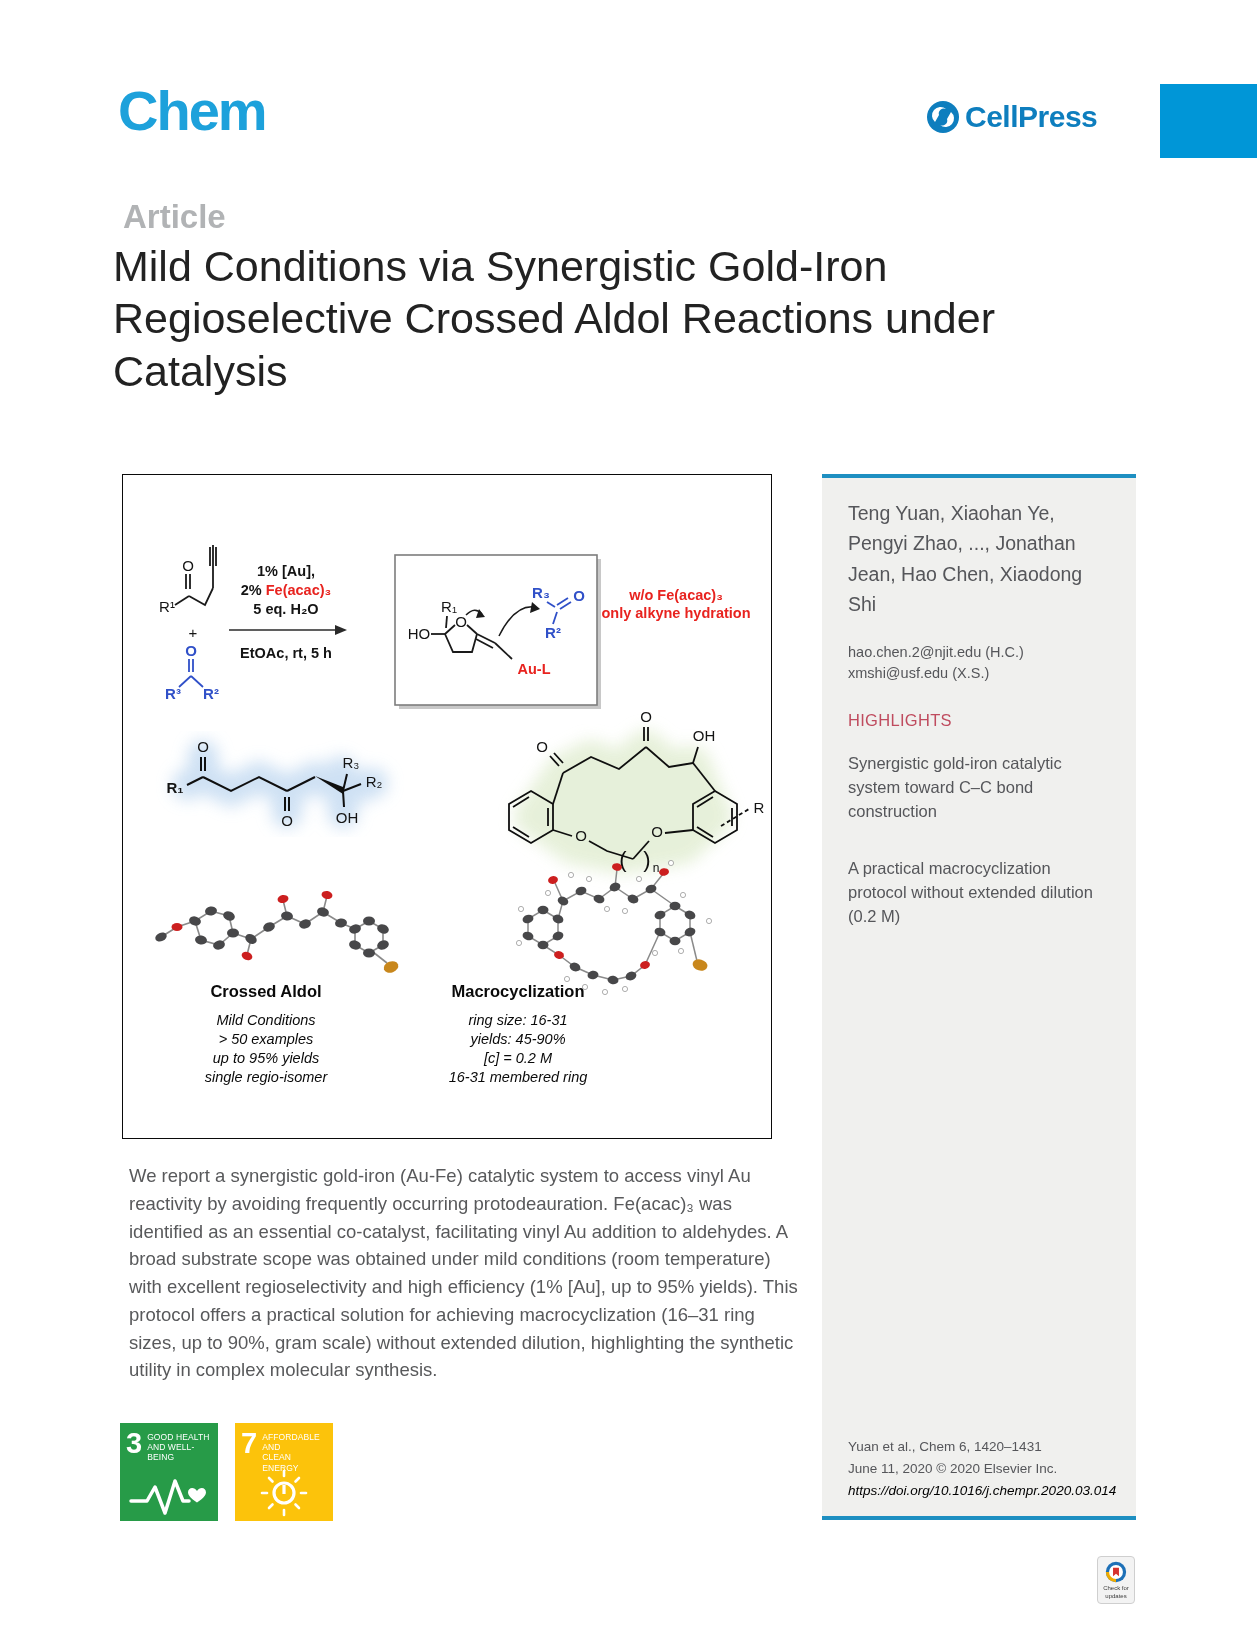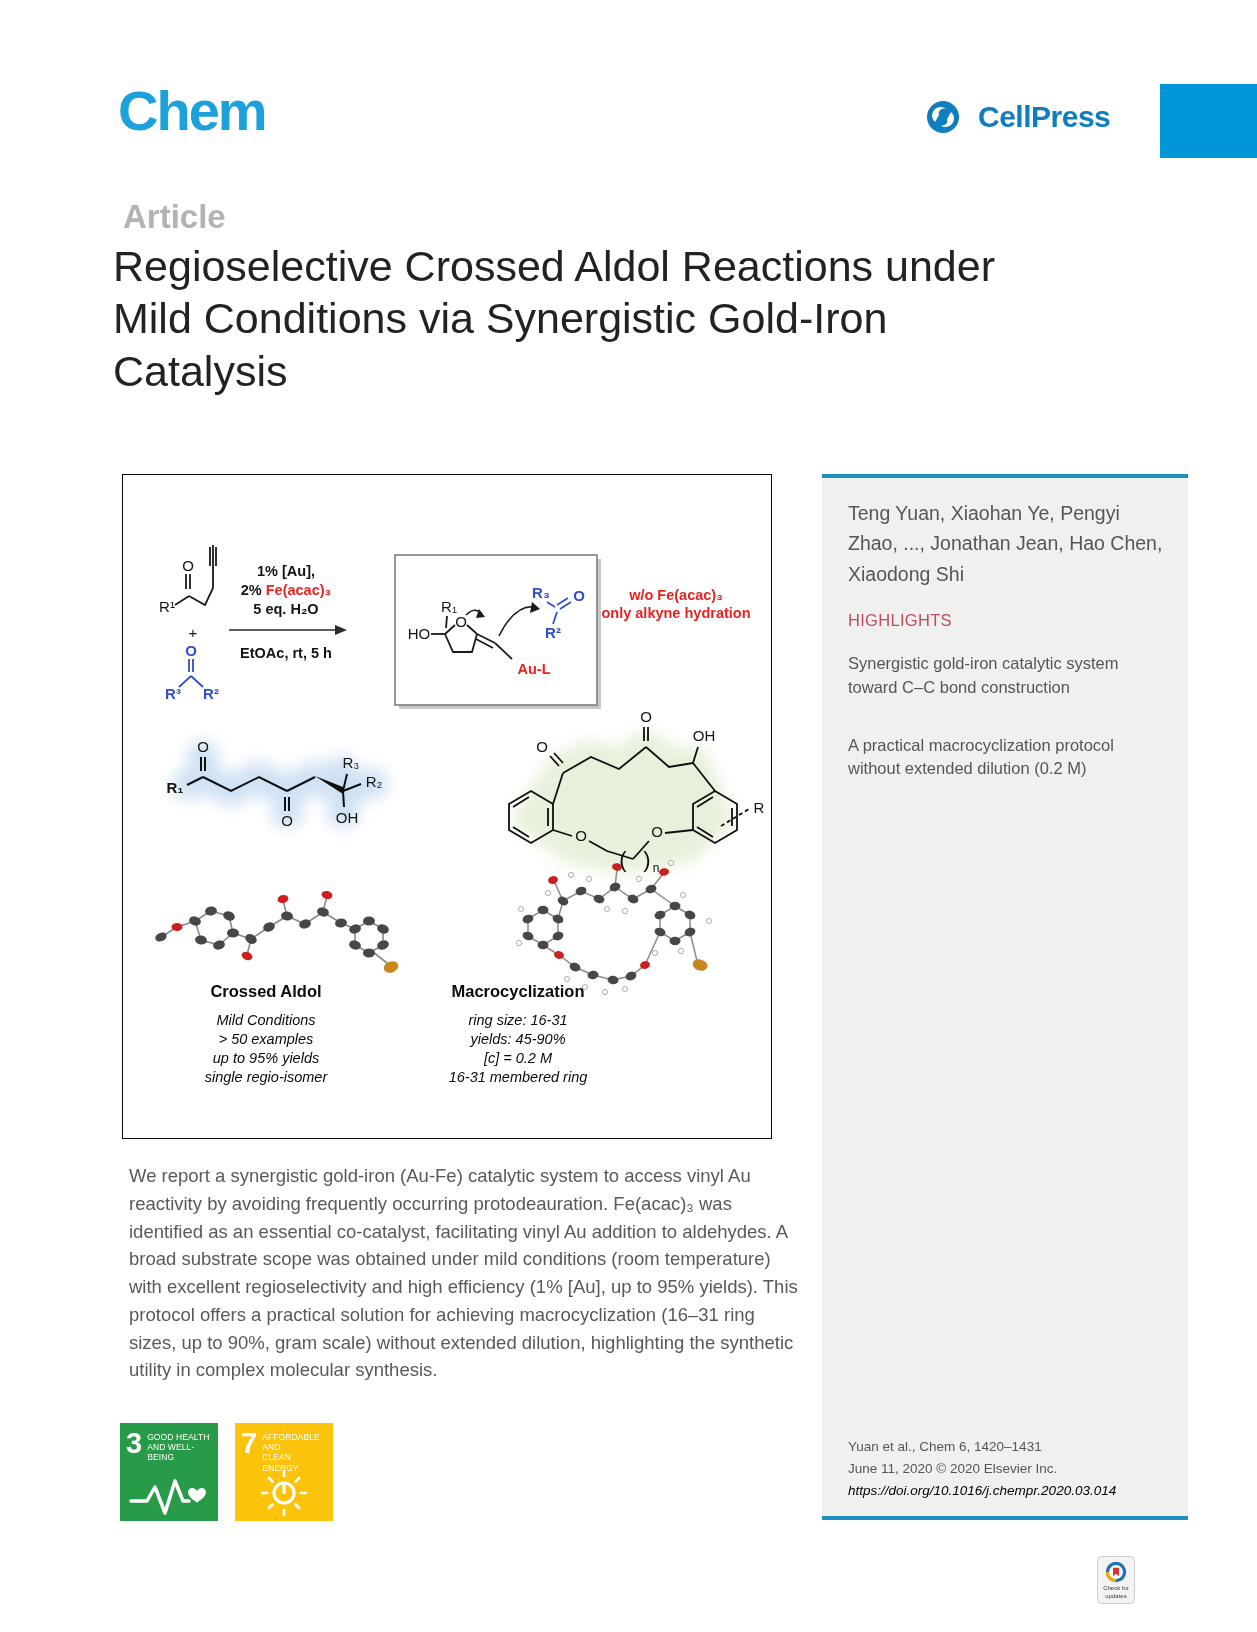--- a/index.html
+++ b/index.html
@@ -3,41 +3,41 @@
 <meta charset="utf-8">
 <style>
   html,body{margin:0;padding:0;}
   body{
     width:1257px;height:1632px;position:relative;background:#ffffff;
     font-family:"Liberation Sans","DejaVu Sans",sans-serif;color:#262626;overflow:hidden;
   }
   
   .chem-logo{position:absolute;left:118px;top:78px;font-size:56px;font-weight:bold;
     color:#1da1db;letter-spacing:-2px;}
-  .cellpress{position:absolute;left:926px;top:100px;display:flex;align-items:center;gap:18px;}
+  .cellpress{position:absolute;left:926px;top:100px;display:flex;align-items:center;gap:5px;}
   .cellpress .word{font-size:30px;font-weight:bold;color:#0e7ebe;letter-spacing:-0.5px;}
   .corner-block{position:absolute;left:1160px;top:84px;width:97px;height:74px;background:#0096d7;}
   
   .article-label{position:absolute;left:123px;top:198px;font-size:33px;font-weight:bold;color:#b1b3b5;}
   .title{position:absolute;left:113px;top:240px;width:1020px;margin:0;font-size:43px;
     font-weight:300;line-height:1.22;color:#222;}
   .title span{display:block;}
   
   .ga-box{position:absolute;left:122px;top:474px;width:648px;height:663px;border:1px solid #0a0a0a;background:#fff;}
   .ga-box svg{display:block;}
   .atom{font-size:15px;fill:#141414;}
   .atom-b{font-size:15px;font-weight:bold;fill:#141414;}
   .atom-blue{font-size:15px;font-weight:bold;fill:#3050c8;}
   .cond{font-size:14.5px;font-weight:bold;fill:#141414;}
   .cond-red{font-size:14.5px;font-weight:bold;fill:#e8231f;}
   .note-red{font-size:14.5px;font-weight:bold;fill:#e8231f;}
   .ga-title{font-size:16.5px;font-weight:bold;fill:#0a0a0a;}
   .ga-ital{font-size:14.5px;font-style:italic;fill:#0a0a0a;}
   
-  .sidebar{position:absolute;left:822px;top:474px;width:366px;height:1046px;box-sizing:border-box;
+  .sidebar{position:absolute;left:822px;top:474px;width:314px;height:1046px;box-sizing:border-box;
     background:#f0f0ee;border-top:4px solid #1e8fc1;border-bottom:4px solid #1e8fc1;
     padding:20px 24px 14px 26px;display:flex;flex-direction:column;}
   .authors{margin:0 0 22px 0;font-size:19.5px;line-height:1.56;color:#55565a;}
   .emails{margin:0 0 26px 0;font-size:14.5px;line-height:1.5;color:#55565a;}
   .emails span{display:block;text-decoration:none;color:#55565a;}
   .hl-head{font-size:16.5px;color:#bf4b5e;margin:0 0 10px 0;letter-spacing:0.3px;}
   .hl{margin:12px 0 22px 0;font-size:16.5px;line-height:1.44;color:#55565a;}
   .cite{margin-top:auto;font-size:13.5px;line-height:1.62;color:#55565a;}
   .cite .doi{display:block;color:#000000;text-decoration:none;font-style:italic;}
   
@@ -70,22 +70,22 @@
     <path d="M25,12 A8,8 0 0 1 14,25 A5,5 0 0 0 21,19 Z" fill="#ffffff"></path>
   </svg>
   <span class="word">CellPress</span>
 </div>
 
 <div class="corner-block"></div>
 
 <div class="article-label">Article</div>
 
 <h1 class="title">
+  <span>Mild Conditions via Synergistic Gold-Iron</span>
   <span>Regioselective Crossed Aldol Reactions under</span>
-  <span>Mild Conditions via Synergistic Gold-Iron</span>
   <span>Catalysis</span>
 </h1>
 
 <div class="ga-box">
 <svg width="648" height="663" viewBox="0 0 648 663">
   <defs>
     <filter id="blur8" x="-40%" y="-40%" width="180%" height="180%">
           <feGaussianBlur stdDeviation="8"></feGaussianBlur>
         </filter>
   </defs>
@@ -304,20 +304,24 @@
   <text class="ga-title" text-anchor="middle" x="395" y="522">Macrocyclization</text>
   <text class="ga-ital" text-anchor="middle" x="395" y="550">ring size: 16-31</text>
   <text class="ga-ital" text-anchor="middle" x="395" y="569">yields: 45-90%</text>
   <text class="ga-ital" text-anchor="middle" x="395" y="588">[c] = 0.2 M</text>
   <text class="ga-ital" text-anchor="middle" x="395" y="607">16-31 membered ring</text>
 </svg>
 </div>
 
 <aside class="sidebar">
   <p class="authors">Teng Yuan, Xiaohan Ye, Pengyi Zhao, ..., Jonathan Jean, Hao Chen, Xiaodong Shi</p>
+  <div class="emails">
+    <span>hao.chen.2@njit.edu (H.C.)</span>
+    <span>xmshi@usf.edu (X.S.)</span>
+  </div>
   <div class="hl-head">HIGHLIGHTS</div>
   <p class="hl">Synergistic gold-iron catalytic system toward C–C bond construction</p>
   <p class="hl">A practical macrocyclization protocol without extended dilution (0.2 M)</p>
   <div class="cite">
     <div>Yuan et al., Chem 6, 1420–1431</div>
     <div>June 11, 2020 © 2020 Elsevier Inc.</div>
     <a href="#" class="doi">https://doi.org/10.1016/j.chempr.2020.03.014</a>
   </div>
 </aside>
 

